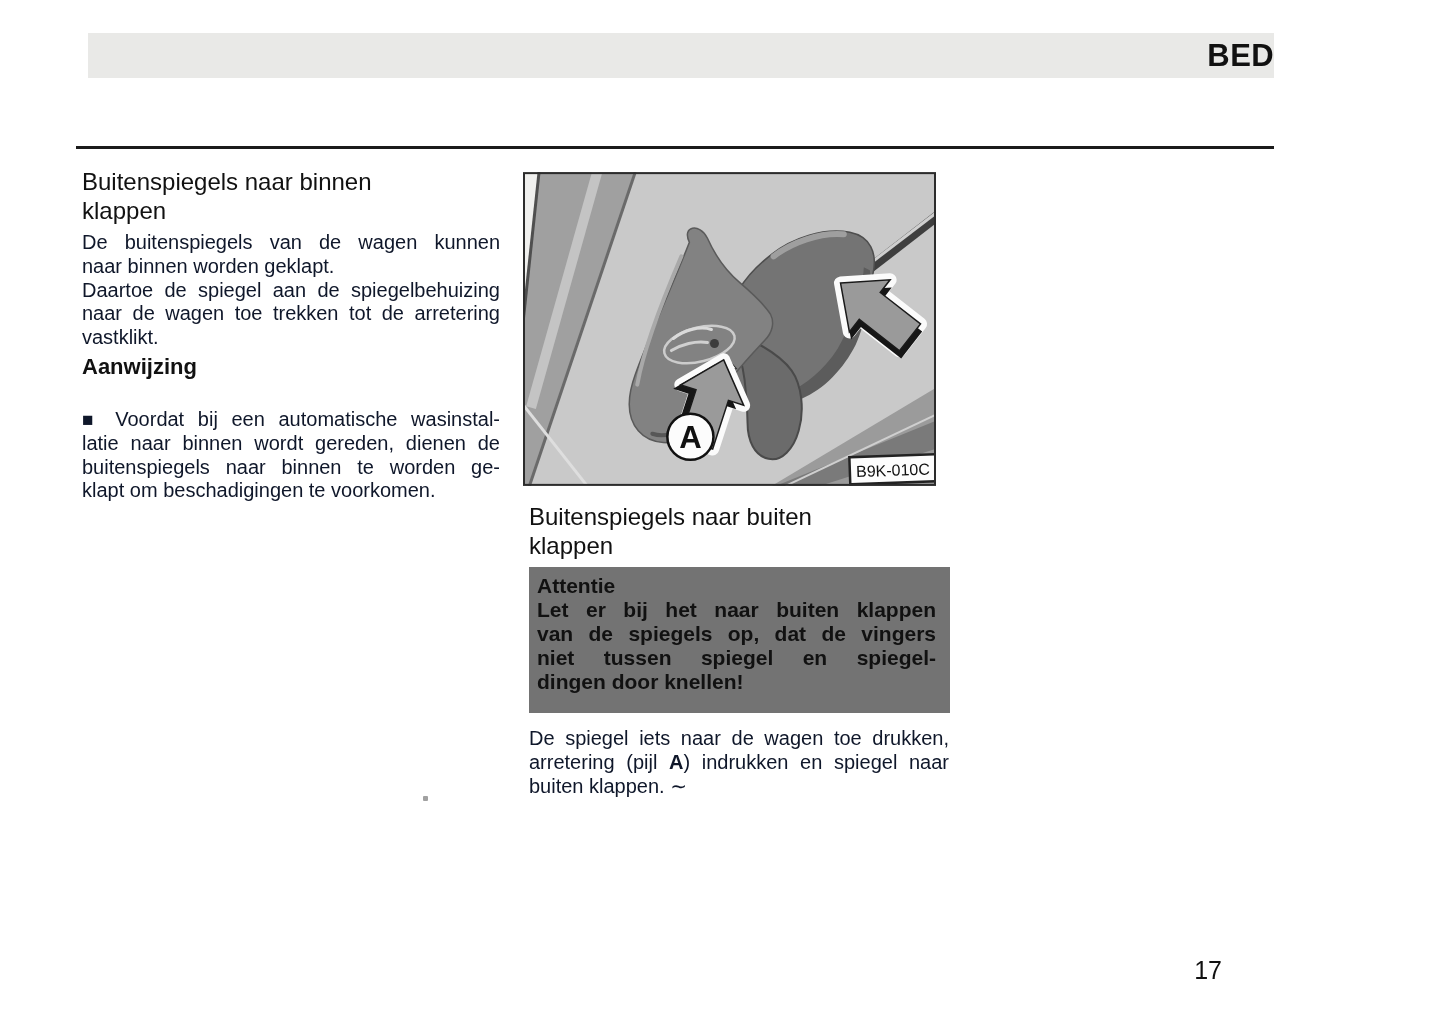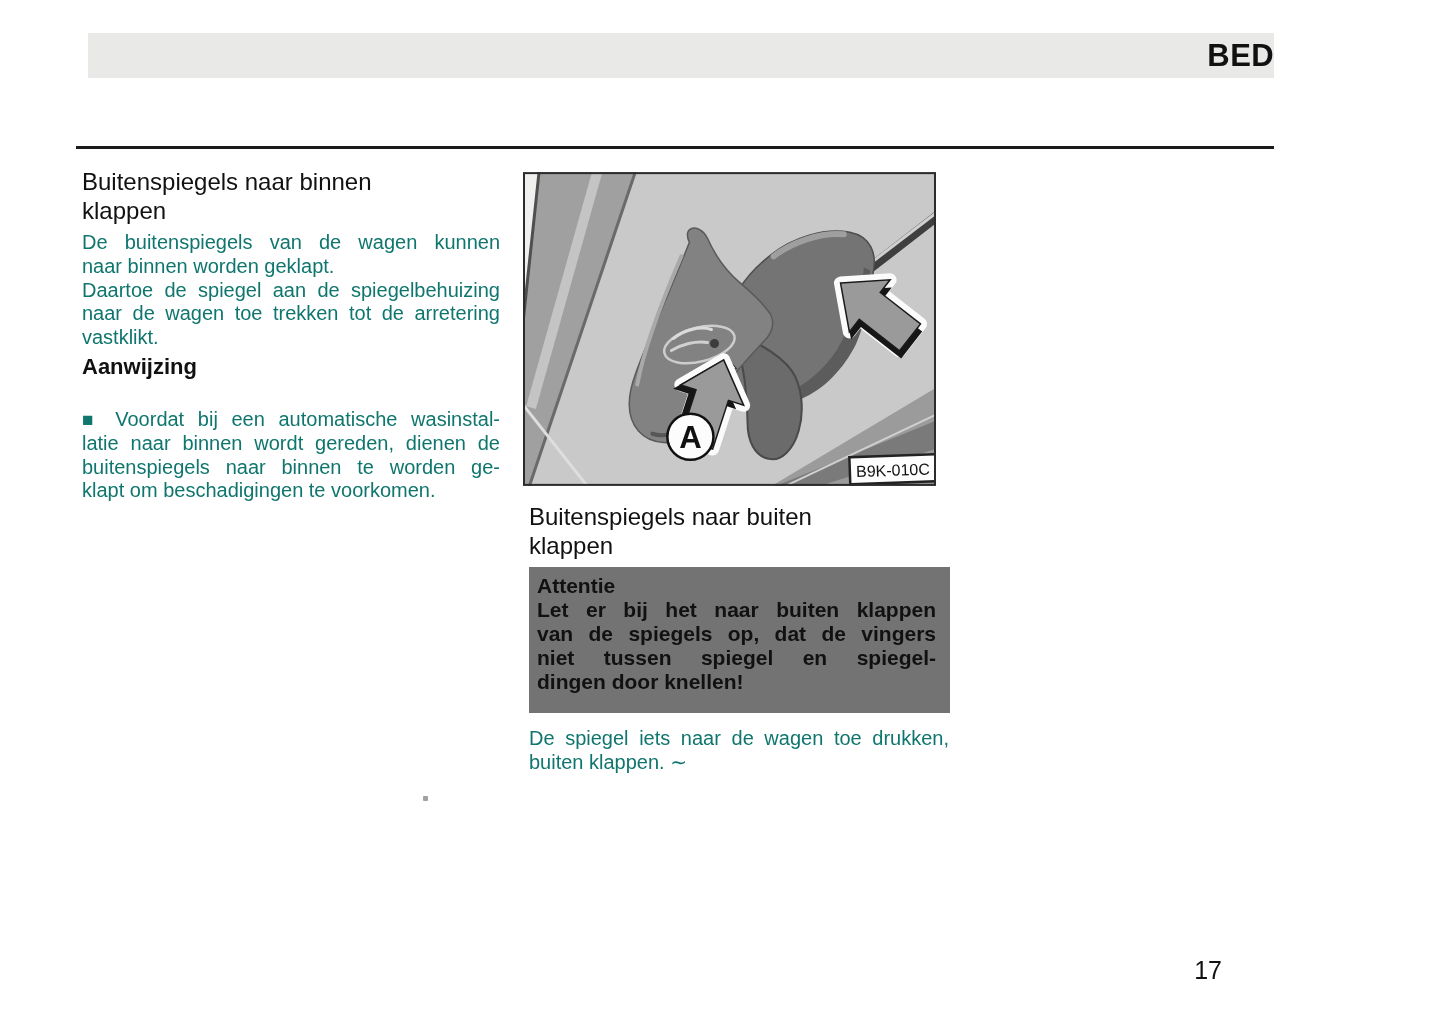--- a/index.html
+++ b/index.html
@@ -29,21 +29,21 @@
   
   .h2 {
     font-size: 24px; font-weight: normal; line-height: 28.5px;
     white-space: pre-line; color: #111;
   }
   .h3 {
     font-size: 22px; font-weight: bold; color: #111;
   }
   .col-left  { position: absolute; left: 82px;  width: 418px; }
   .col-right { position: absolute; left: 529px; width: 420px; }
-  .line { line-height: 23.8px; font-size: 20px; color: #0f766e; }
+  .line { line-height: 23.8px; font-size: 20px; color: #0f172a; }
   .jl   { text-align: justify; text-align-last: justify; }
   .ll   { text-align: left; }
   .attention-box {
     position: absolute; left: 529px; top: 567px;
     width: 421px; height: 146px;
     background: #737373;
     padding: 7px 14px 0 8px;
   }
   .attention-box .aline { font-size: 21px; font-weight: bold; line-height: 23.9px; color: #111; }
   .bullet-sq { font-size: 19px; }
@@ -178,20 +178,21 @@
   <div class="attention-box">
     <div class="aline ll">Attentie</div>
     <div class="aline jl">Let er bij het naar buiten klappen</div>
     <div class="aline jl">van de spiegels op, dat de vingers</div>
     <div class="aline jl">niet tussen spiegel en spiegel-</div>
     <div class="aline ll">dingen door knellen!</div>
   </div>
 
   <div class="col-right" style="top:727px;">
     <div class="line jl">De spiegel iets naar de wagen toe drukken,</div>
+    <div class="line jl"><span>arretering (pijl </span><span class="bold-inline">A</span><span>) indrukken en spiegel naar</span></div>
     <div class="line ll">buiten klappen. ∼</div>
   </div>
 
   <div class="scan-speck"></div>
 
   <div class="page-number">17</div>
 
 </div>
 
 </body></html>

